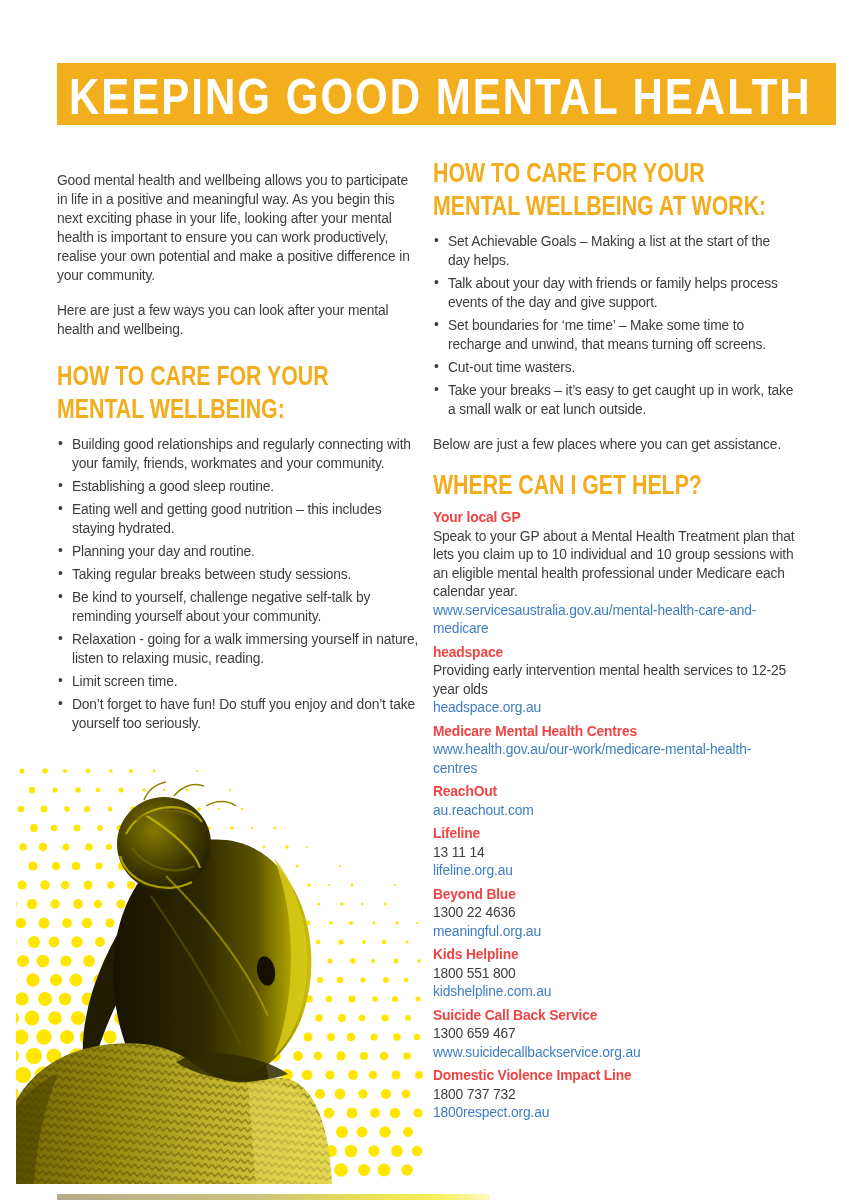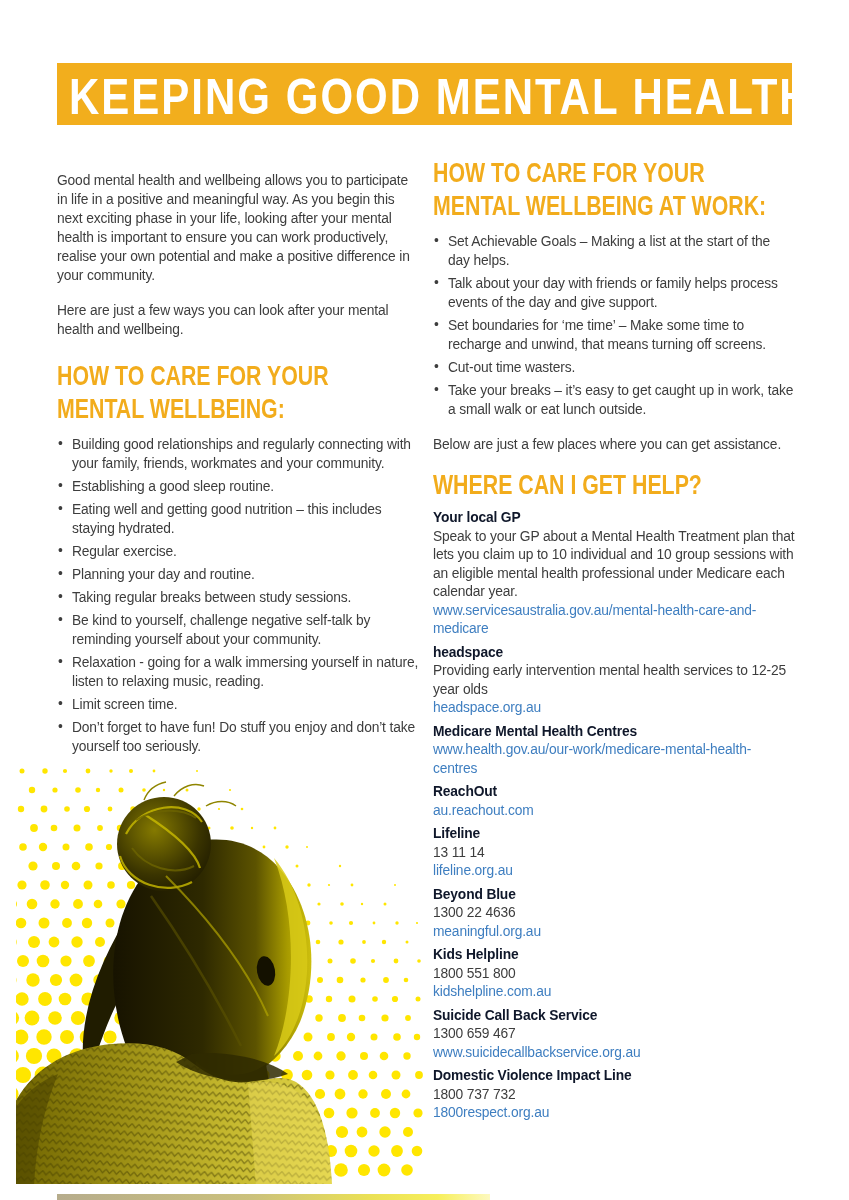--- a/index.html
+++ b/index.html
@@ -1,37 +1,37 @@
 <!DOCTYPE html>
 <html style="--c-banner: #F2AE1D; --c-heading: #F2AC1C; --c-link: #3E7EC0; --c-dot: #FFE600; --c-text: #3D3D3D;"><head>
 <meta charset="utf-8">
 <style>
   html,body{margin:0;padding:0;background:#fff;}
   .page{position:relative;width:849px;height:1200px;background:#ffffff;overflow:hidden;
         font-family:"Liberation Sans",sans-serif;}
   
-  .banner{position:absolute;left:57px;top:63px;width:735px;height:62px;background:var(--c-banner,#F2AE1D);}
+  .banner{position:absolute;left:57px;top:63px;width:735px;height:62px;background:var(--c-banner,#F2AE1D);padding-left:44px;}
   .banner-text{position:absolute;left:12px;top:6px;color:#ffffff;font-weight:700;font-size:42px;
         letter-spacing:2px;transform:scale(1,1.18);transform-origin:0 0;white-space:nowrap;}
   
   .col{position:absolute;top:155px;width:362px;font-size:13.8px;line-height:19px;
         letter-spacing:-0.15px;color:var(--c-text,#3d3d3d);}
   .col-left{left:57px;}
   .col-right{left:433px;top:150px;}
   .col p{margin:16px 0 10px;}
   h2.sec{color:var(--c-heading,#F2AC1C);font-size:26px;line-height:31px;font-weight:700;
         transform:scale(0.82,1.08);transform-origin:0 0;width:442px;margin:20px 0 14px;letter-spacing:0;}
   .col-right h2.sec-first{margin-top:6px;}
   h2.sec-help{margin:14px 0 10px;}
   ul{list-style:none;margin:0 0 8px;padding:0;}
   li{position:relative;padding-left:15px;margin:0 0 4px;}
   li::before{content:"\2022";position:absolute;left:1px;top:-1px;}
   
   .entry{margin-bottom:5px;line-height:18.5px;}
-  .entry-name{font-weight:700;color:#0f172a;}
+  .entry-name{font-weight:700;color:#ef4444;}
   .entry-desc,.entry-phone{color:var(--c-text,#3d3d3d);}
   .entry-link{display:block;color:var(--c-link,#3E7EC0);text-decoration:none;overflow-wrap:break-word;cursor:pointer;}
   
   .photo{position:absolute;left:16px;top:756px;width:410px;height:428px;}
   .photo svg{display:block;}
   
   .bottom-bar{position:absolute;left:57px;top:1194px;width:433px;height:6px;
         background:linear-gradient(90deg,#b6ac8c 0%,#cbc17c 45%,#eae055 72%,#f7ef5b 88%,#fdf9c0 100%);}
 </style>
 </head>
@@ -44,21 +44,20 @@
   </div>
 
   <div class="col col-left">
     <p>Good mental health and wellbeing allows you to participate in life in a positive and meaningful way. As you begin this next exciting phase in your life, looking after your mental health is important to ensure you can work productively, realise your own potential and make a positive difference in your community.</p>
     <p>Here are just a few ways you can look after your mental health and wellbeing.</p>
     <h2 class="sec">HOW TO CARE FOR YOUR MENTAL WELLBEING:</h2>
     <ul>
       <li>Building good relationships and regularly connecting with your family, friends, workmates and your community.</li>
       <li>Establishing a good sleep routine.</li>
       <li>Eating well and getting good nutrition – this includes staying hydrated.</li>
-      <li>Regular exercise.</li>
       <li>Planning your day and routine.</li>
       <li>Taking regular breaks between study sessions.</li>
       <li>Be kind to yourself, challenge negative self-talk by reminding yourself about your community.</li>
       <li>Relaxation - going for a walk immersing yourself in nature, listen to relaxing music, reading.</li>
       <li>Limit screen time.</li>
       <li>Don’t forget to have fun! Do stuff you enjoy and don’t take yourself too seriously.</li>
     </ul>
   </div>
 
   <div class="col col-right">

